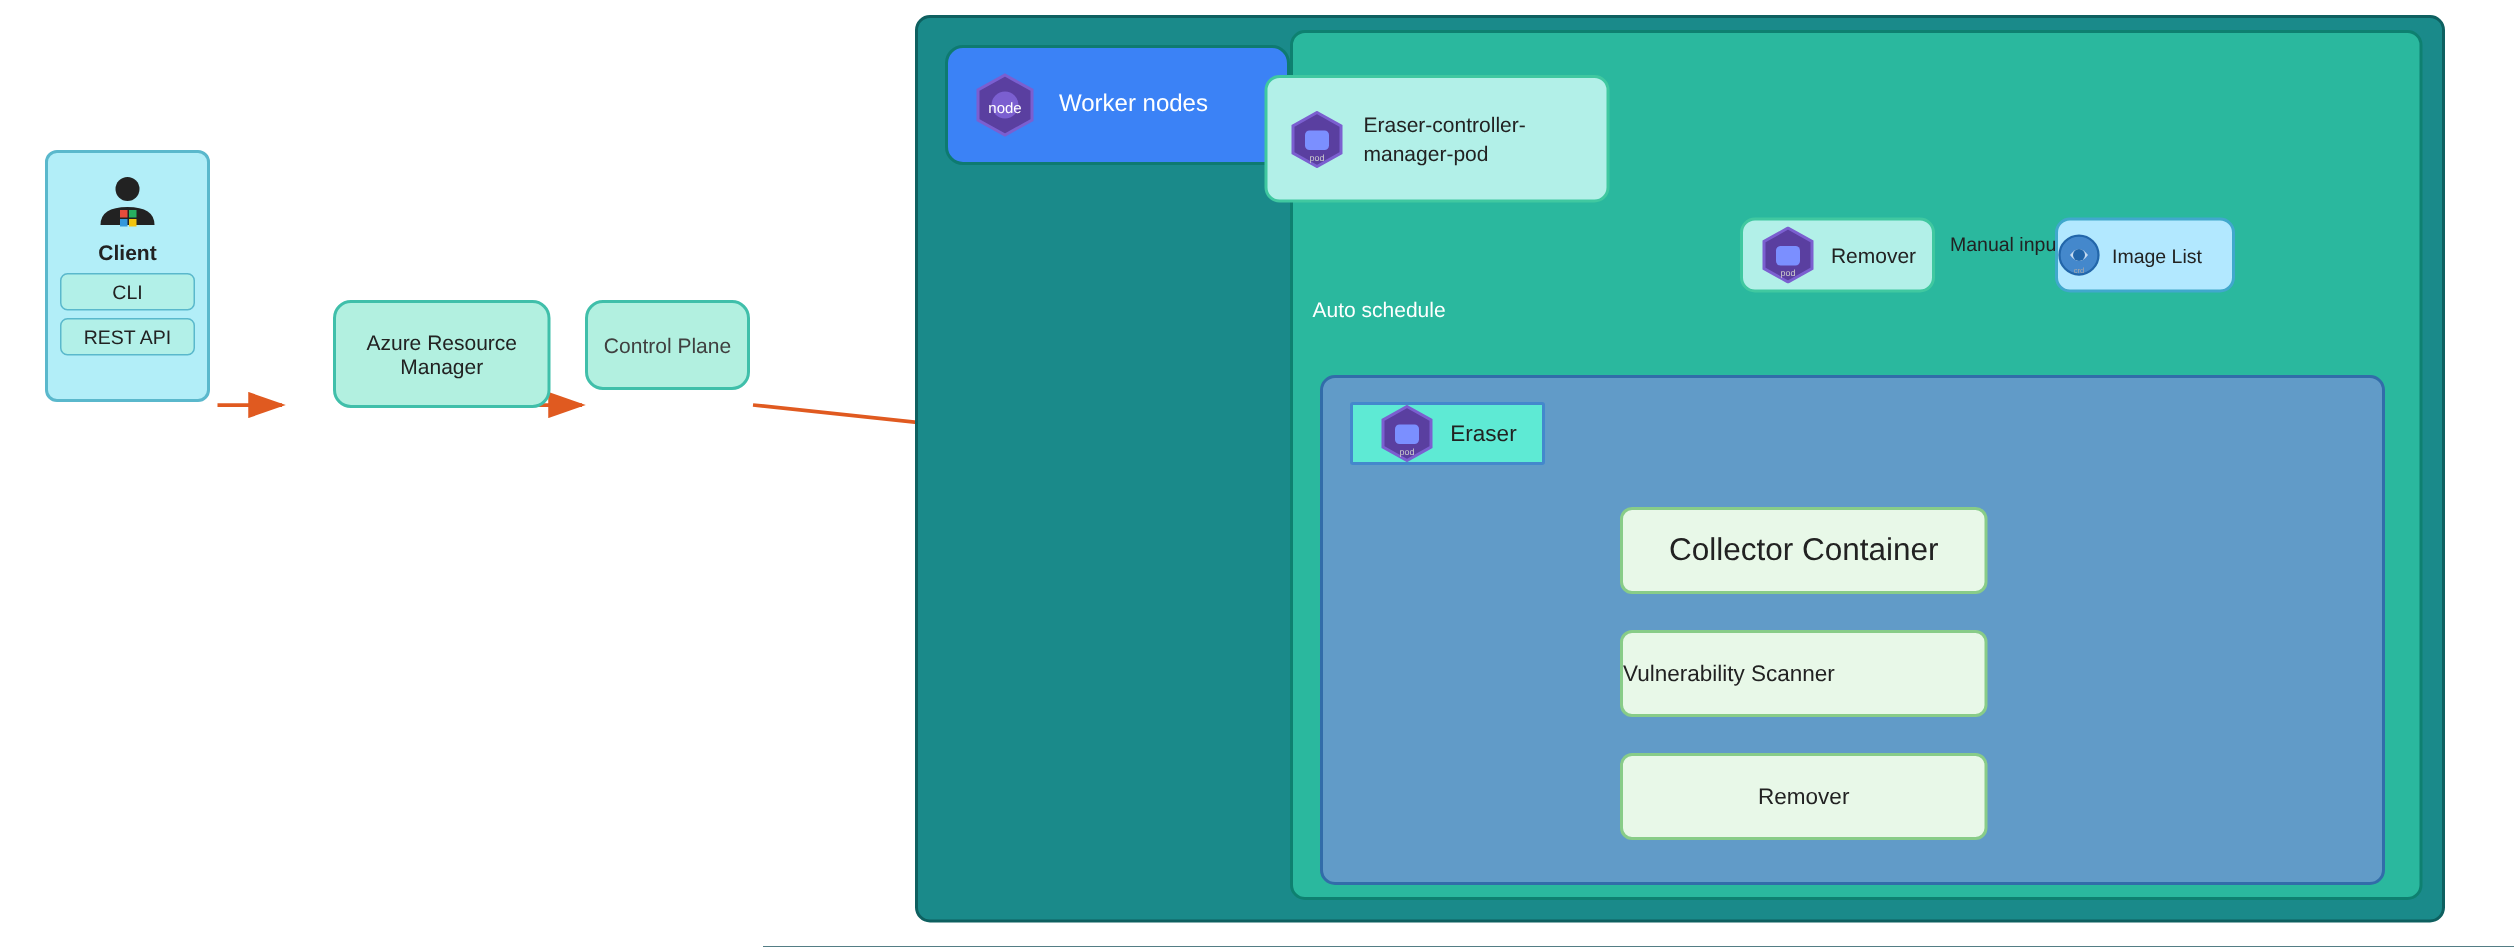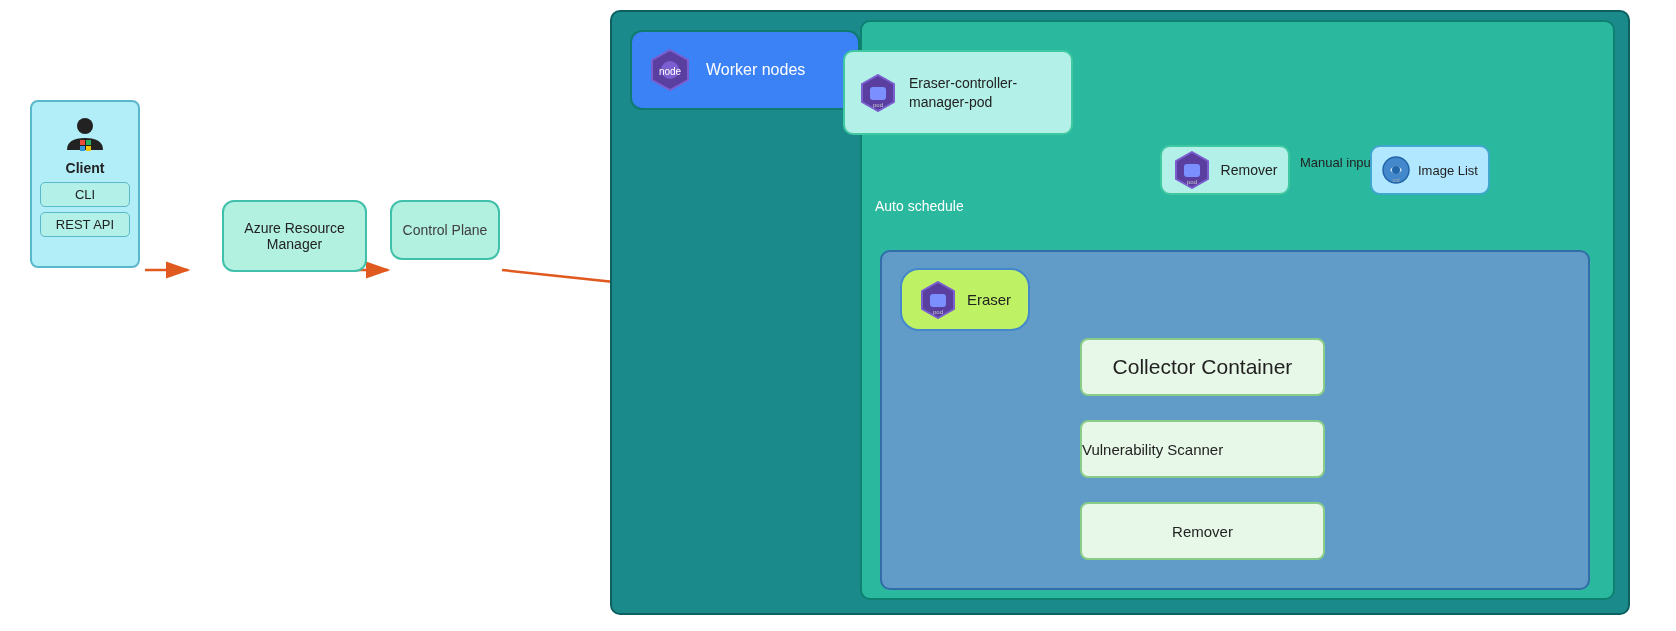--- a/index.html
+++ b/index.html
@@ -183,21 +183,20 @@
       position: absolute;
       left: 1370px;
       top: 145px;
       width: 120px;
       height: 50px;
       background: #b2e8ff;
       border: 2px solid #40a8cc;
       border-radius: 10px;
       display: flex;
       align-items: center;
-      justify-content: center;
       gap: 8px;
     }
     .image-list-label {
       font-size: 13px;
       color: #222;
       font-weight: 500;
     }
 
     
     .eraser-pod-container {
@@ -211,24 +210,24 @@
       border-radius: 10px;
       opacity: 0.92;
     }
 
     
     .eraser-pod-box {
       position: absolute;
       left: 900px;
       top: 268px;
       width: 130px;
-      height: 63px;
-      background: #bef264;
+      height: 42px;
+      background: #5eead4;
       border: 2px solid #4488cc;
-      border-radius: 19px;
+      border-radius: 2px;
       display: flex;
       align-items: center;
       justify-content: center;
       gap: 10px;
     }
     .eraser-pod-label {
       font-size: 15px;
       color: #222;
       font-weight: 500;
     }

